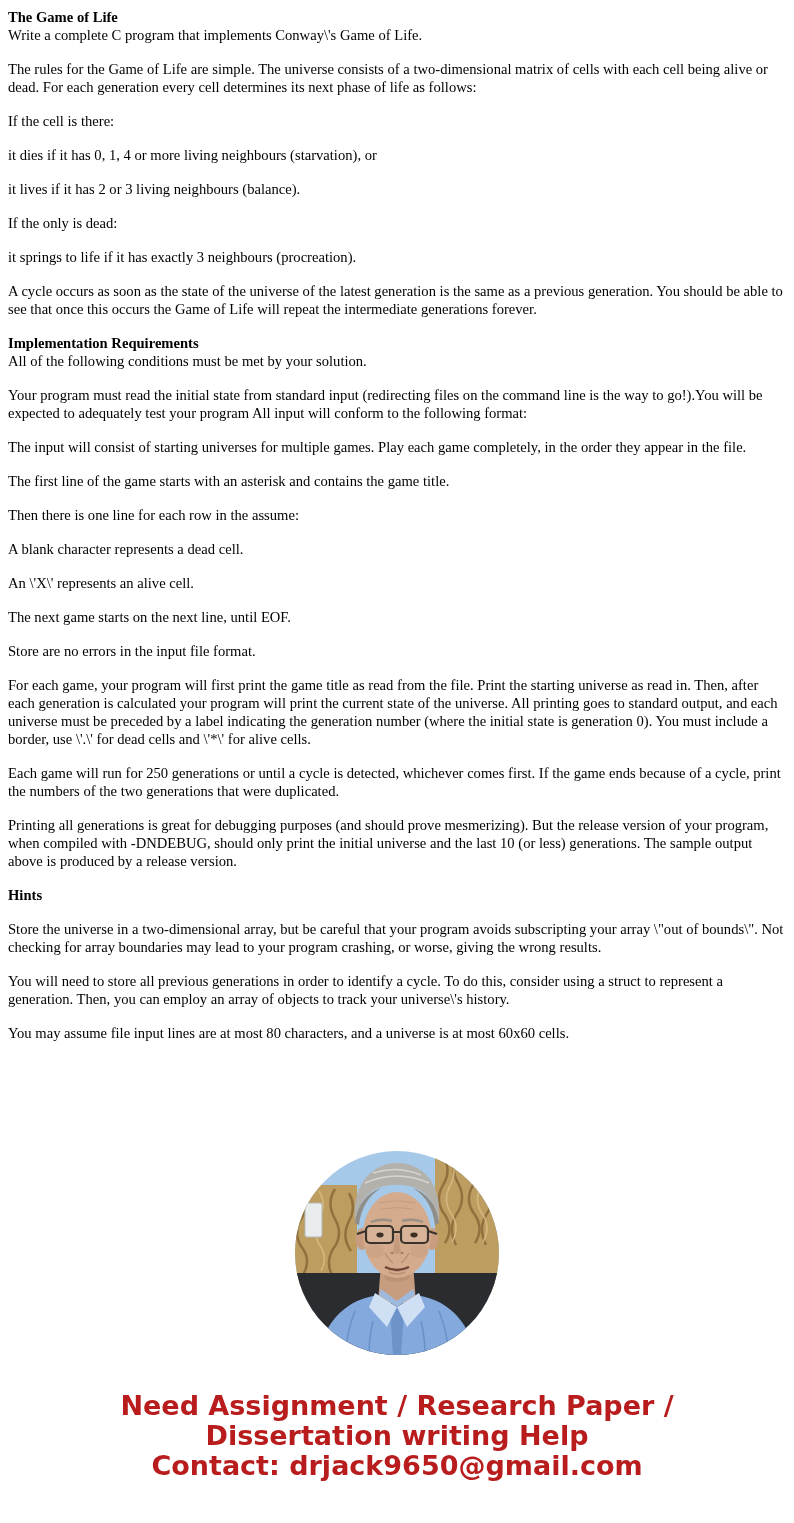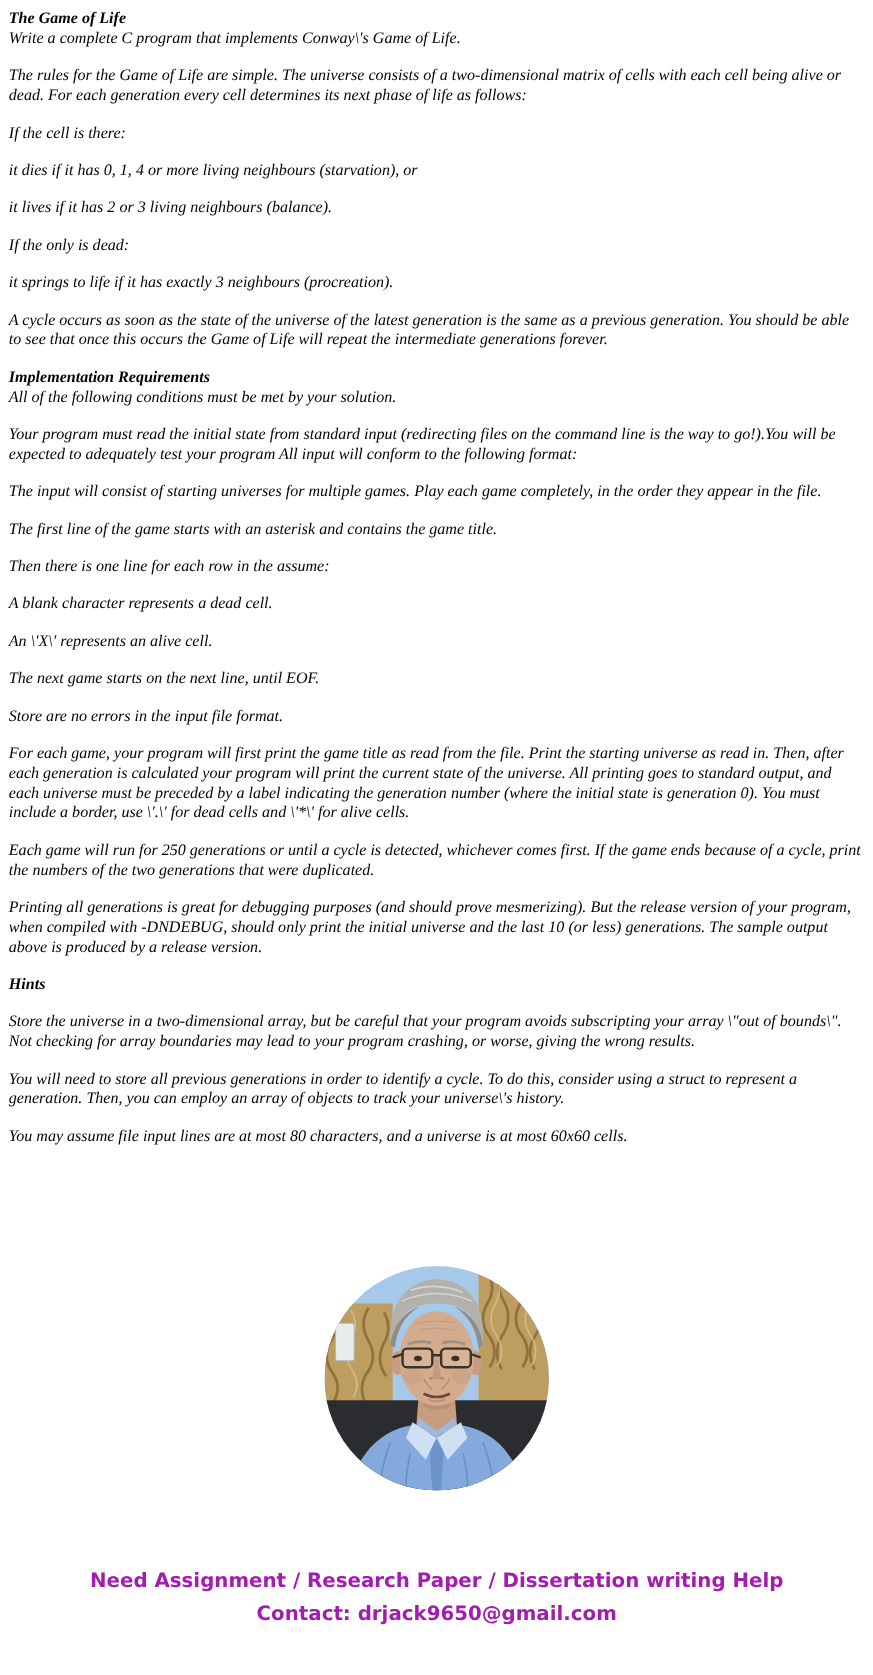--- a/index.html
+++ b/index.html
@@ -13,42 +13,42 @@
   }
   
   .doc {
     box-sizing: border-box;
     height: 1125px;
     overflow: hidden;
     padding: 8px 8px 0 8px;
     font-size: 14.6px;
     line-height: 18px;
   }
-  .para { margin: 16px 0 0 0; font-style: italic; }
+  .para { margin: 16px 0 0 0; }
   .para:first-child { margin-top: 0; }
   .para.attached { margin-top: 0; }
   .para.bold { font-weight: bold; }
 
   
   .photo-wrap {
     width: 204px;
     height: 204px;
     margin: 26px auto 0 auto;
   }
 
   
   .footer {
     width: 740px;
-    margin: 68px auto 0 auto;
+    margin: 36px auto 0 auto;
     text-align: center;
     font-family: "DejaVu Sans", sans-serif;
     font-weight: bold;
-    font-size: 18px;
+    font-size: 27px;
     line-height: 30px;
-    color: #a21caf;
+    color: #b91c1c;
   }
   .footer p { margin: 0; }
 </style>
 </head>
 <body>
 
 <div class="doc" id="doc">
     <div class="para bold">The Game of Life</div>
     <div class="para attached">Write a complete C program that implements Conway\'s Game of Life.</div>
     <div class="para">The rules for the Game of Life are simple. The universe consists of a two-dimensional matrix of cells with each cell being alive or dead. For each generation every cell determines its next phase of life as follows:</div>

